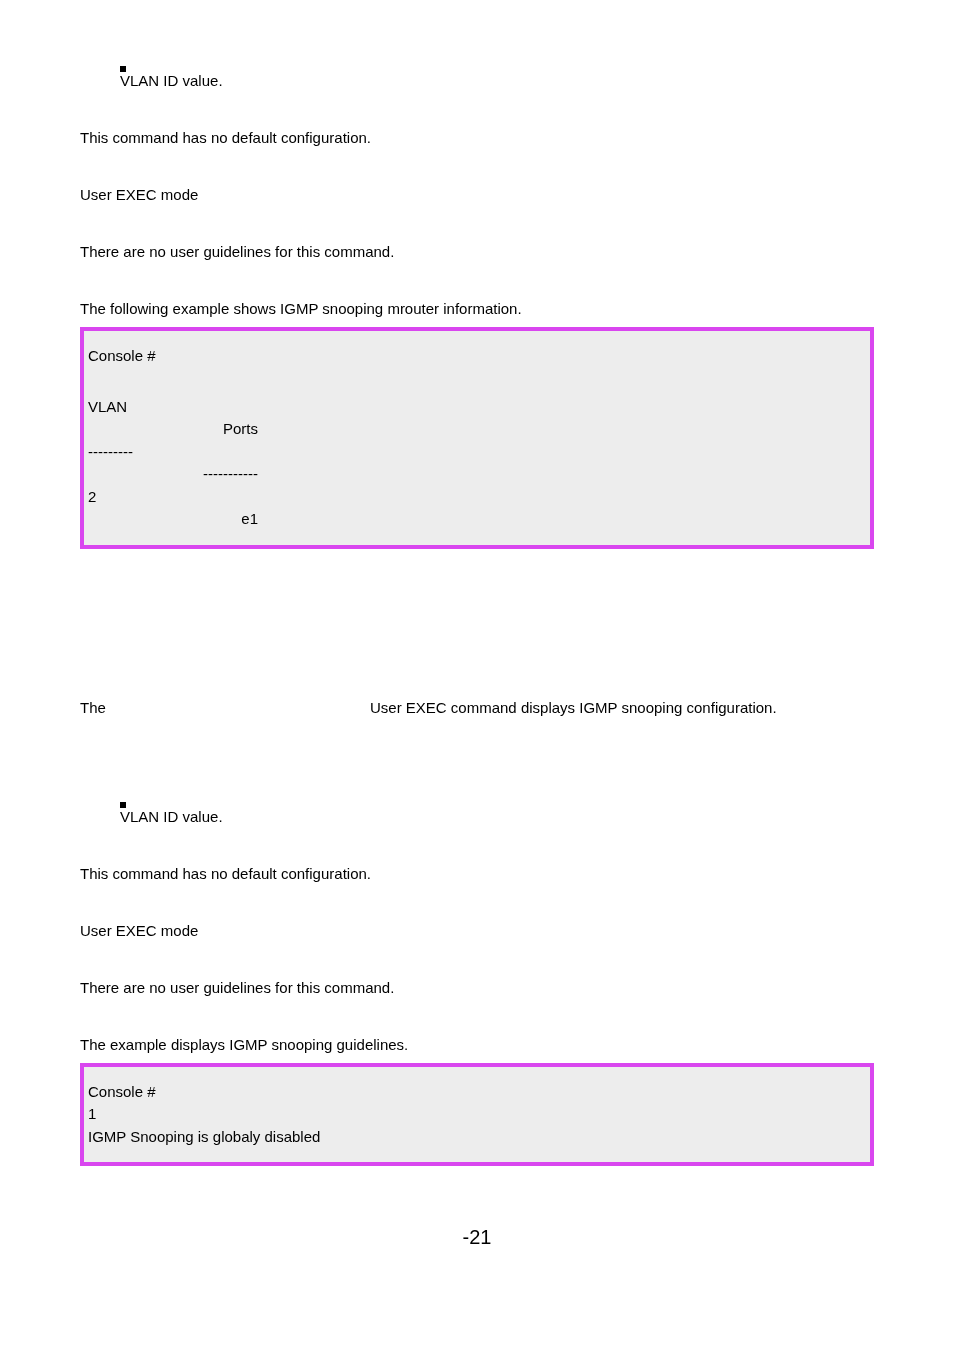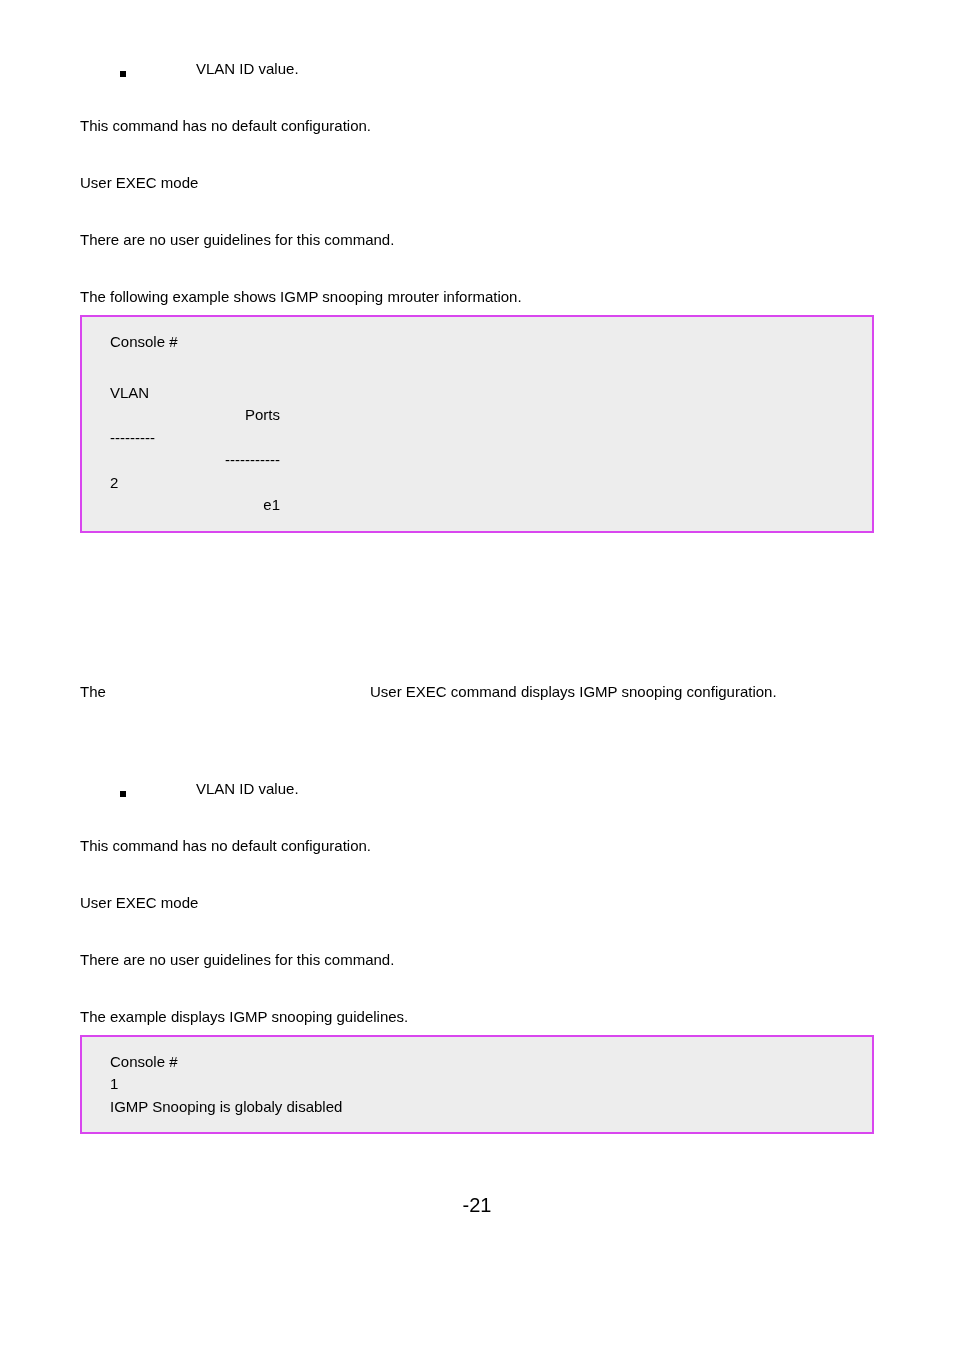--- a/index.html
+++ b/index.html
@@ -7,39 +7,40 @@
     padding: 60px 80px 40px 80px;
     font-family: Arial, Helvetica, sans-serif;
     font-size: 15px;
     color: #000;
     background: #fff;
     width: 954px;
     box-sizing: border-box;
   }
   .bullet-row {
     display: flex;
-    align-items: flex-end;
+    align-items: flex-start;
     margin-left: 40px;
     margin-bottom: 40px;
+    flex-direction: column;
   }
   .bullet-mark {
     width: 6px;
     height: 6px;
     background: #000;
     margin-top: 6px;
     margin-right: 70px;
     flex-shrink: 0;
   }
   .para {
     margin: 40px 0;
   }
   .code-box {
-    border: 2px solid #d946ef;
+    border: 4px solid #d946ef;
     background: #ededed;
-    padding: 14px 14px 14px 28px;
+    padding: 14px 14px 14px 4px;
     margin: 10px 0 50px 0;
     font-family: Arial, Helvetica, sans-serif;
     font-size: 15px;
     line-height: 1.5;
   }
   .code-row {
     display: flex;
     flex-direction: column;
   }
   .col-a { width: 140px; }

